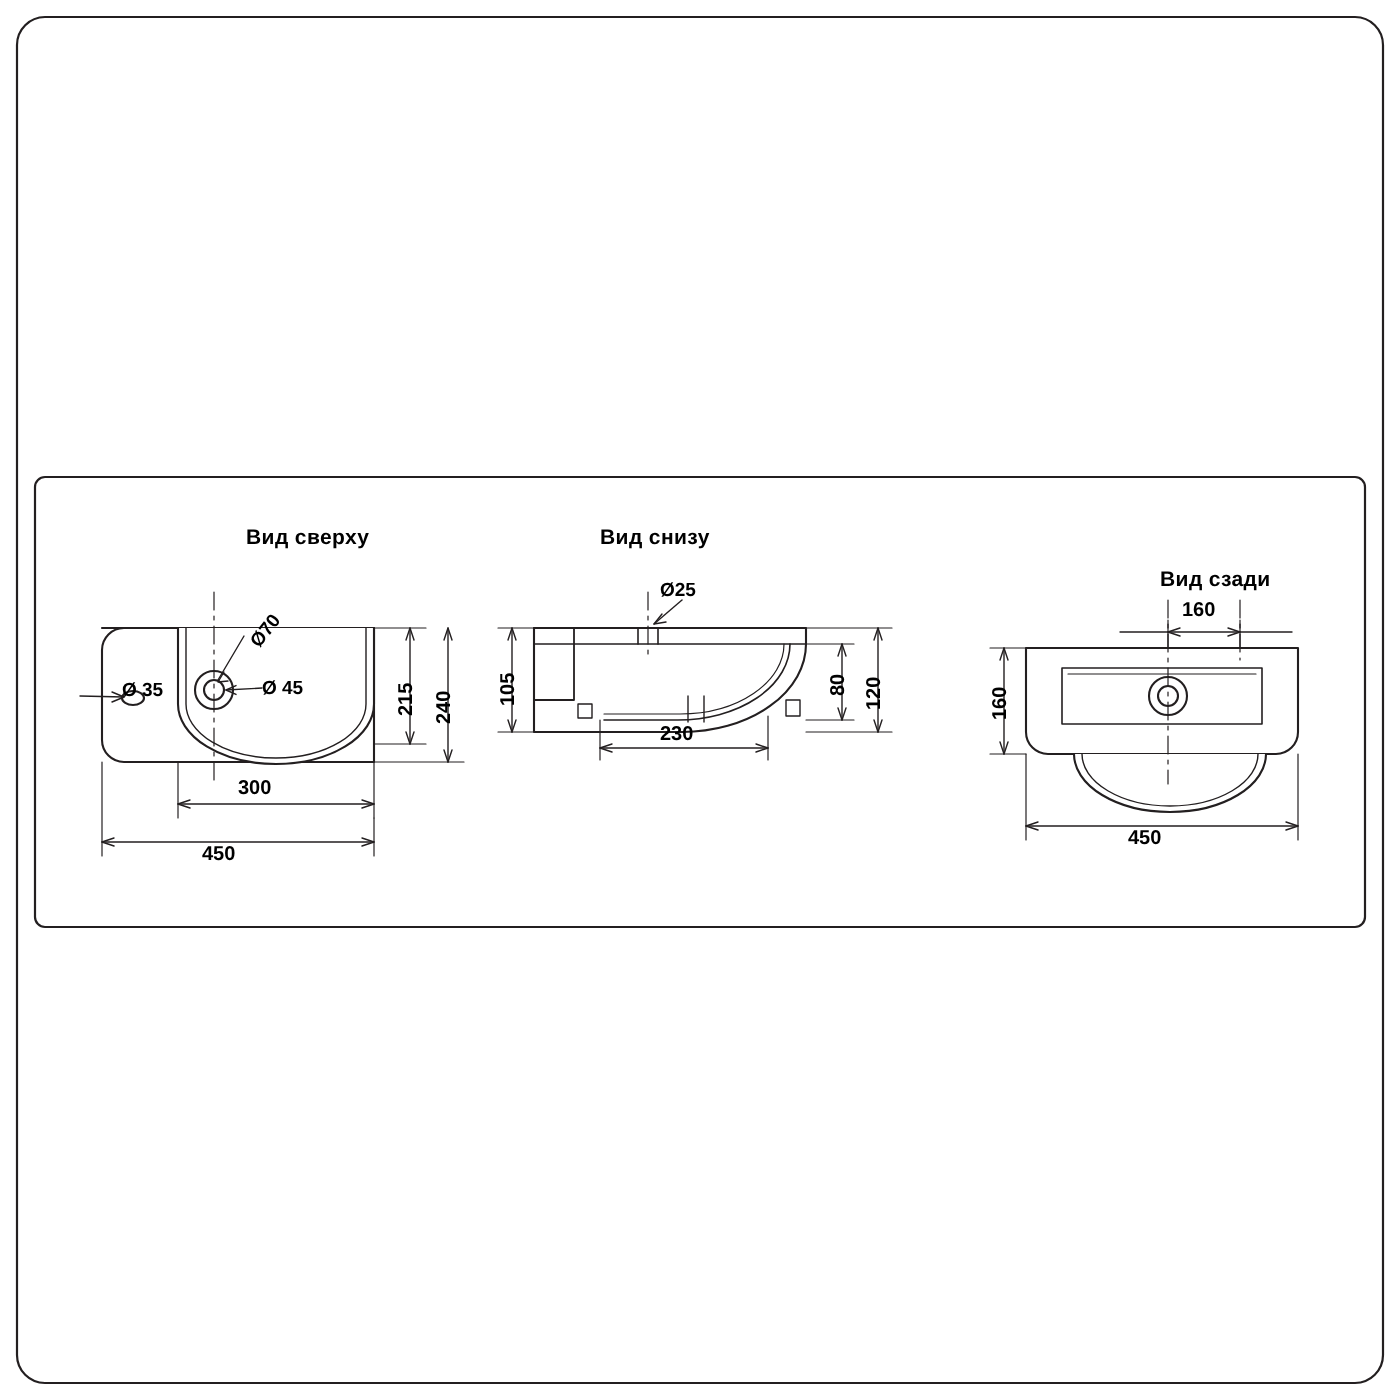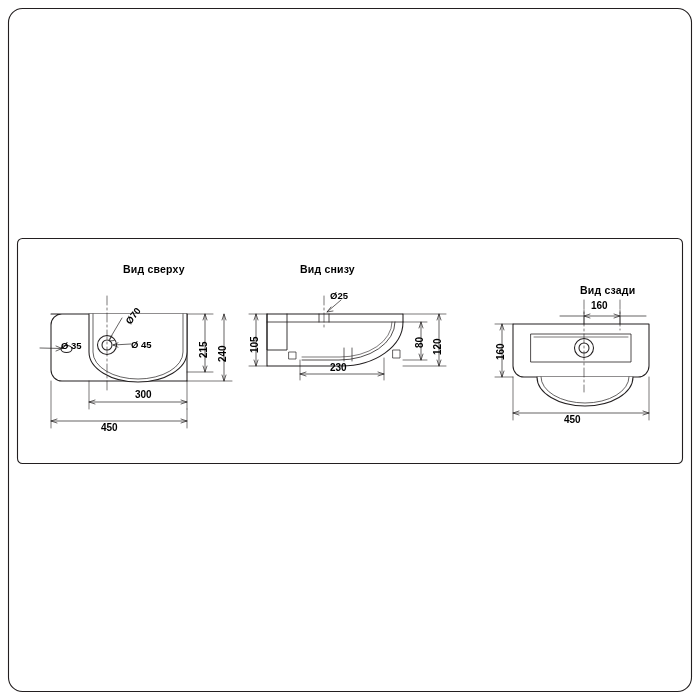--- a/index.html
+++ b/index.html
@@ -211,21 +211,21 @@
 
 <div class="lbl view-title" style="left:85px; top:264px;padding-left:38px;">Вид сверху</div>
 <div class="lbl view-title" style="left:300px; top:264px;">Вид снизу</div>
 <div class="lbl view-title" style="left:580px; top:285px;">Вид сзади</div>
 
 <div class="lbl dim-sm" style="left:13px; top:341px;margin-left:48px;">Ø 35</div>
 <div class="lbl dim-sm rot-diag" style="left:124px; top:320px;">Ø70</div>
 <div class="lbl dim-sm" style="left:131px; top:340px;text-align:right;">Ø 45</div>
 <div class="lbl dim rot90" style="left:199px; top:358px;">215</div>
 <div class="lbl dim rot90" style="left:218px; top:362px;">240</div>
-<div class="lbl dim" style="left:119px; top:390px;margin-left:16px;">300</div>
+<div class="lbl dim" style="left:119px; top:390px;">300</div>
 <div class="lbl dim" style="left:101px; top:423px;">450</div>
 
 <div class="lbl dim-sm" style="left:330px; top:291px;">Ø25</div>
 <div class="lbl dim rot90" style="left:250px; top:353px;">105</div>
 <div class="lbl dim rot90" style="left:415px; top:348px;">80</div>
 <div class="lbl dim rot90" style="left:433px; top:355px;">120</div>
 <div class="lbl dim" style="left:330px; top:363px;">230</div>
 
 <div class="lbl dim" style="left:591px; top:301px;">160</div>
 <div class="lbl dim rot90" style="left:496px; top:360px;">160</div>

